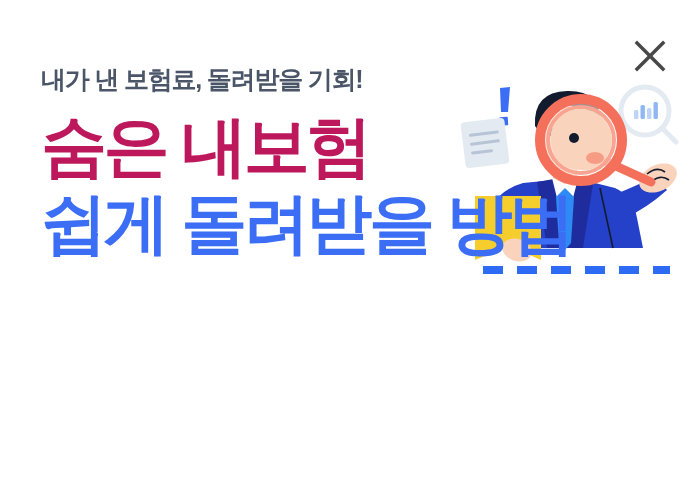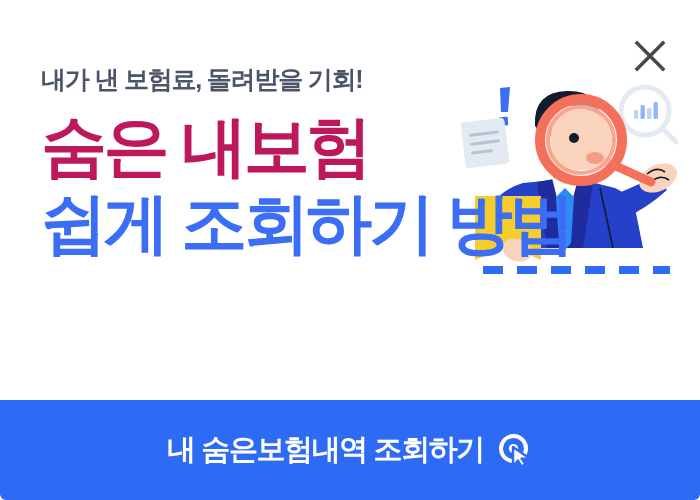--- a/index.html
+++ b/index.html
@@ -10,21 +10,21 @@
     background: #ffffff;
     font-family: "Liberation Sans", "DejaVu Sans", sans-serif;
     overflow: hidden;
   }
 
   #banner {
     position: relative;
     width: 700px;
     height: 500px;
     background: #ffffff;
-    border-radius: 6px;
+    border-radius: 20px;
     overflow: hidden;
   }
 
   
   #close-btn {
     position: absolute;
     top: 32px;
     right: 26px;
     width: 48px;
     height: 48px;
@@ -112,21 +112,21 @@
   <button id="close-btn" aria-label="닫기">
     <svg width="34" height="34" viewBox="0 0 34 34">
       <line x1="4" y1="4" x2="30" y2="30" stroke="#474747" stroke-width="3.4" stroke-linecap="square"></line>
       <line x1="30" y1="4" x2="4" y2="30" stroke="#474747" stroke-width="3.4" stroke-linecap="square"></line>
     </svg>
   </button>
 
   <div id="text-block">
     <p id="eyebrow">내가 낸 보험료, 돌려받을 기회!</p>
     <h1 class="headline" id="headline-1">숨은 내보험</h1>
-    <h1 class="headline" id="headline-2">쉽게 조회하기 방법</h1>
+    <h1 class="headline" id="headline-2">쉽게 돌려받을 방법</h1>
   </div>
 
   <div id="illustration">
     <svg width="245" height="200" viewBox="0 0 245 200">
 
       <g>
         <path d="M45 10 L55 9 L53 34 L46 34 Z" fill="#3b6ef5"></path>
         <rect x="44.5" y="39" width="8.5" height="8.5" rx="1" fill="#3b6ef5" transform="rotate(-4 48 43)"></rect>
       </g>
 
@@ -203,22 +203,14 @@
       <g>
         <ellipse cx="62" cy="172" rx="15" ry="11" fill="#f9d3bb" transform="rotate(18 62 172)"></ellipse>
       </g>
 
       <g>
         <line x1="28" y1="192" x2="215" y2="192" stroke="#2e6bf5" stroke-width="8" stroke-dasharray="20 14" stroke-linecap="butt"></line>
       </g>
     </svg>
   </div>
 
-  <div id="cta-bar">
-    <span id="cta-label">내 숨은보험내역 조회하기</span>
-    <svg id="cta-icon" width="36" height="36" viewBox="0 0 36 36">
-      <circle cx="16.5" cy="16.5" r="12.5" fill="none" stroke="#ffffff" stroke-width="4"></circle>
-      <circle cx="16.5" cy="16.5" r="4.6" fill="#ffffff"></circle>
-      <path d="M16 15 L16 34 L21 28.5 L24.6 34.6 L28.4 32.3 L24.6 26.6 L32 26 Z" fill="#ffffff" stroke="#2e6bf5" stroke-width="2.4" stroke-linejoin="round"></path>
-    </svg>
-  </div>
 
 </div>
 
 </body></html>

